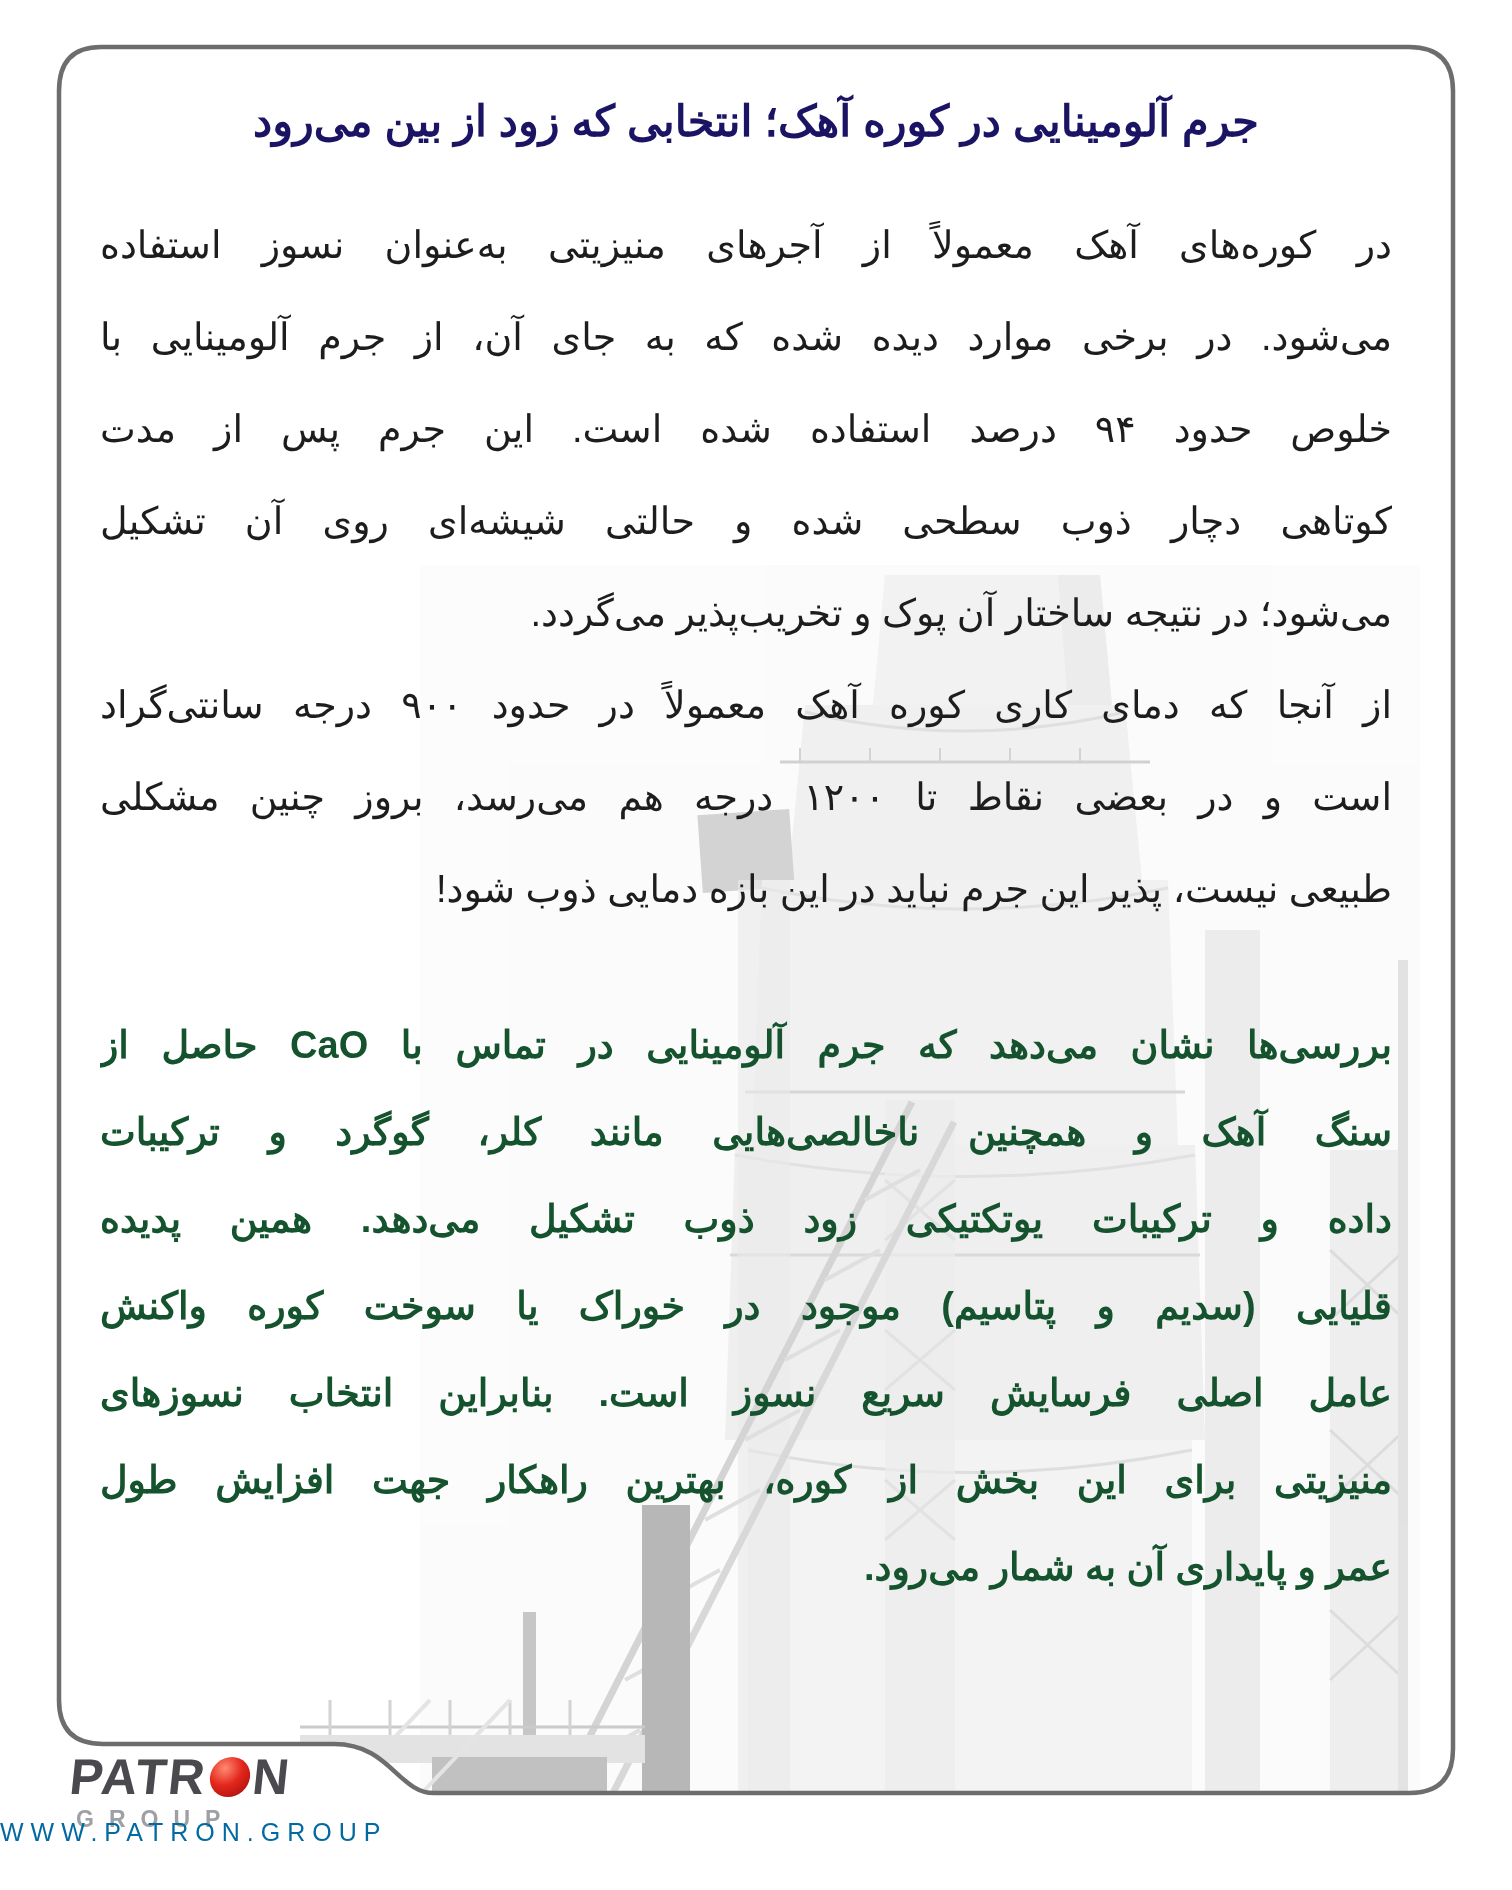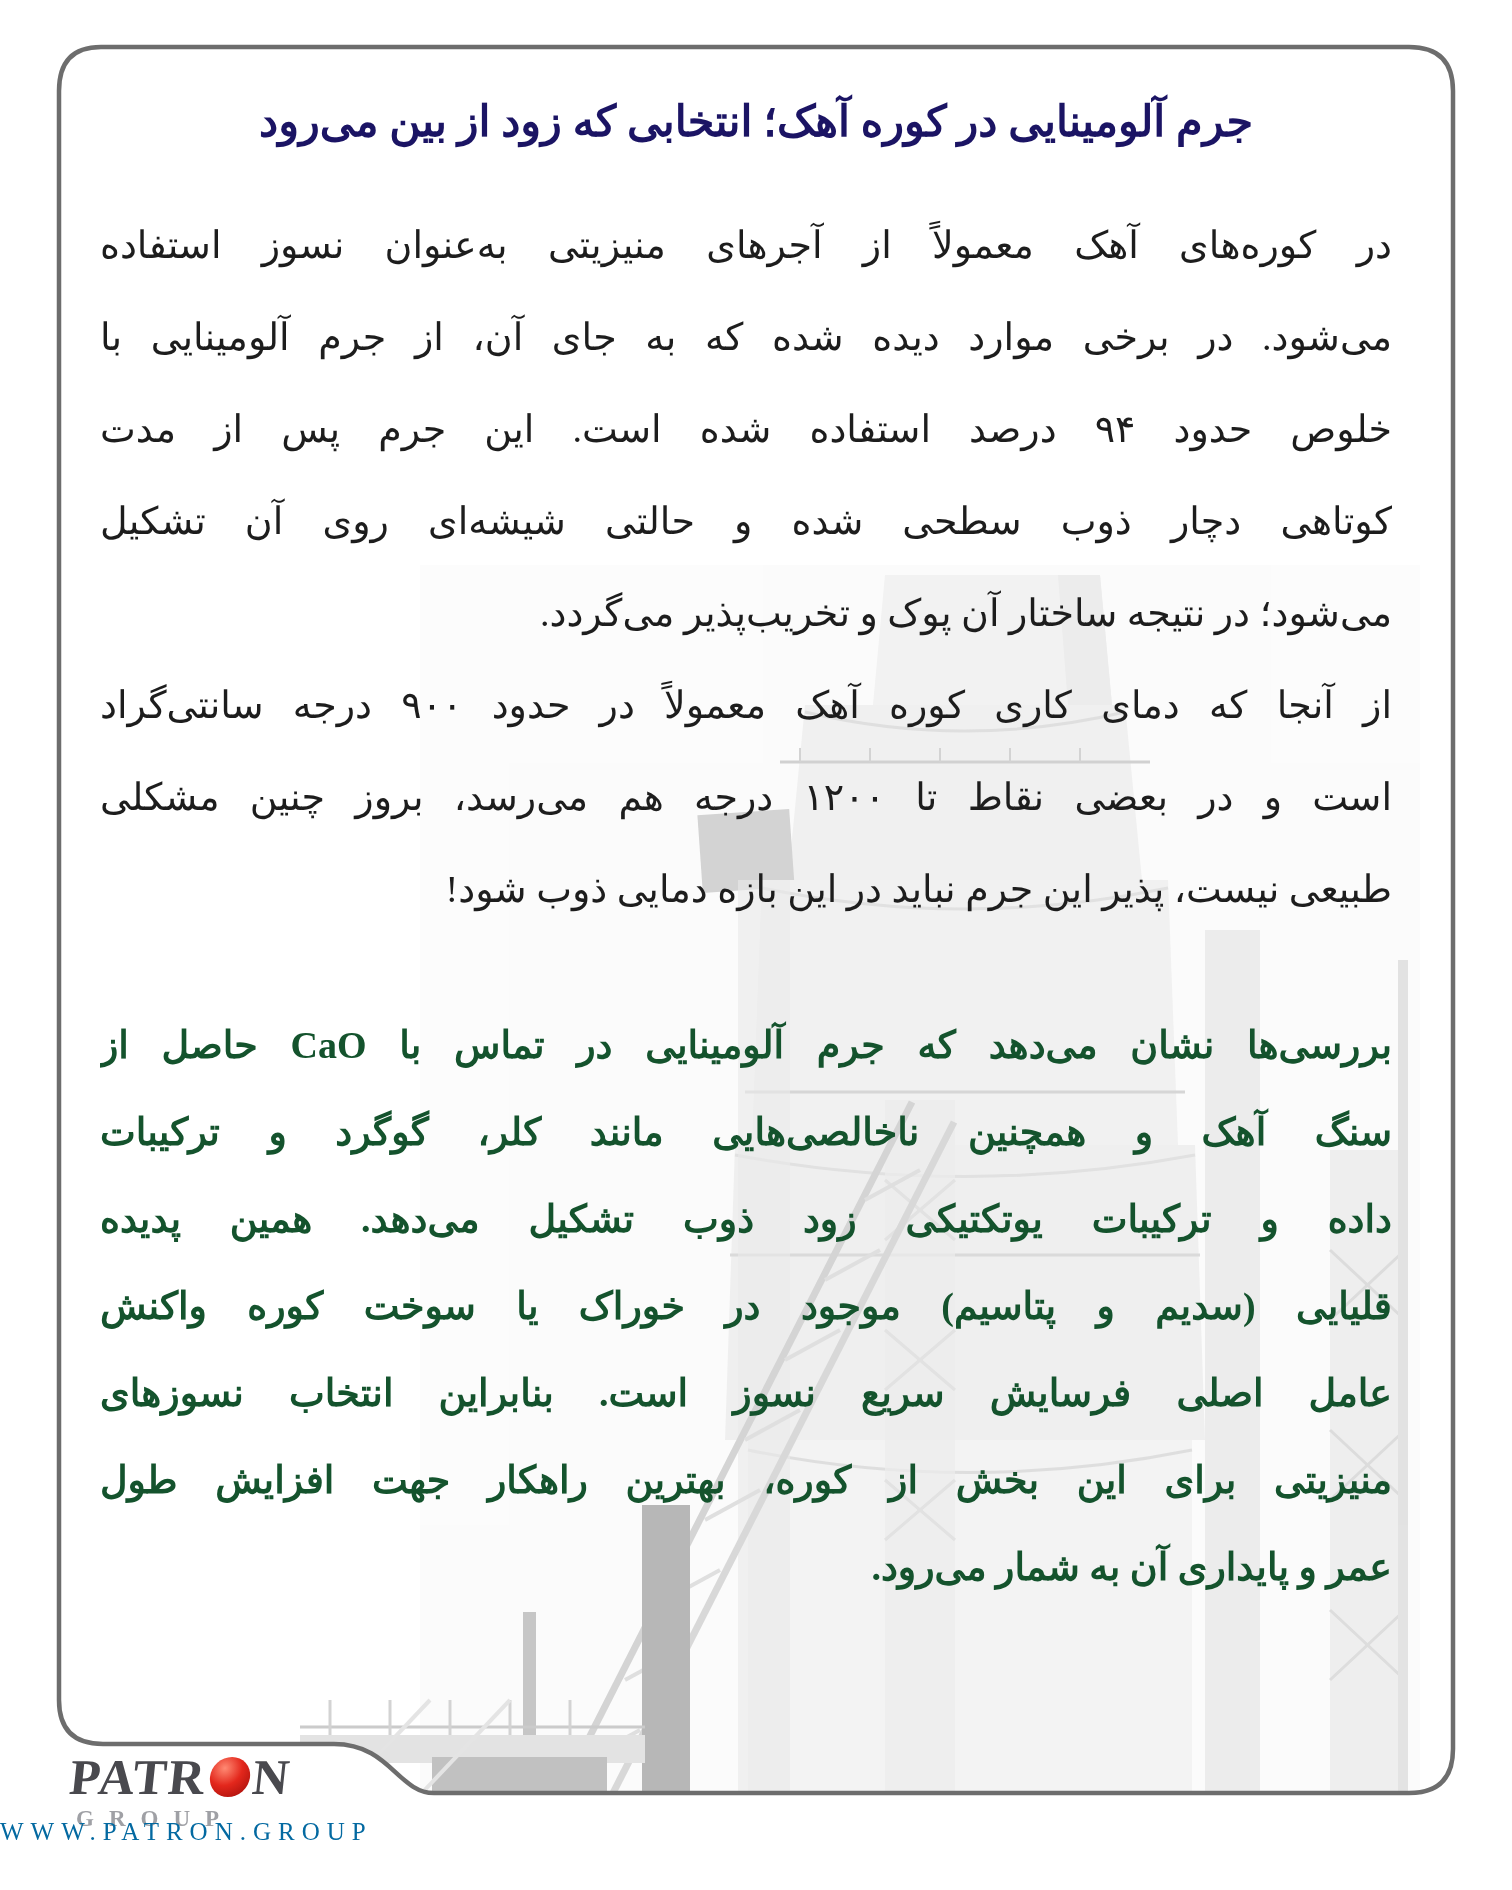--- a/index.html
+++ b/index.html
@@ -1,21 +1,21 @@
 <!DOCTYPE html>
 <html lang="fa"><head>
 <meta charset="utf-8">
 <style>
   html,body{margin:0;padding:0;background:#ffffff;}
   .canvas{
     position:relative;
     width:1512px;height:1890px;
     background:#ffffff;
     overflow:hidden;
-    font-family:Liberation Serif, serif;
+    font-family:Liberation Sans, sans-serif;
   }
   svg.bg{position:absolute;left:0;top:0;width:1512px;height:1890px;}
   .title{
     position:absolute;left:110px;width:1292px;top:96px;
     direction:rtl;text-align:center;white-space:nowrap;
     font-size:43px;font-weight:bold;color:#1b1464;
   }
   .textblock{
     position:absolute;left:100px;width:1292px;top:199px;
     direction:rtl;

